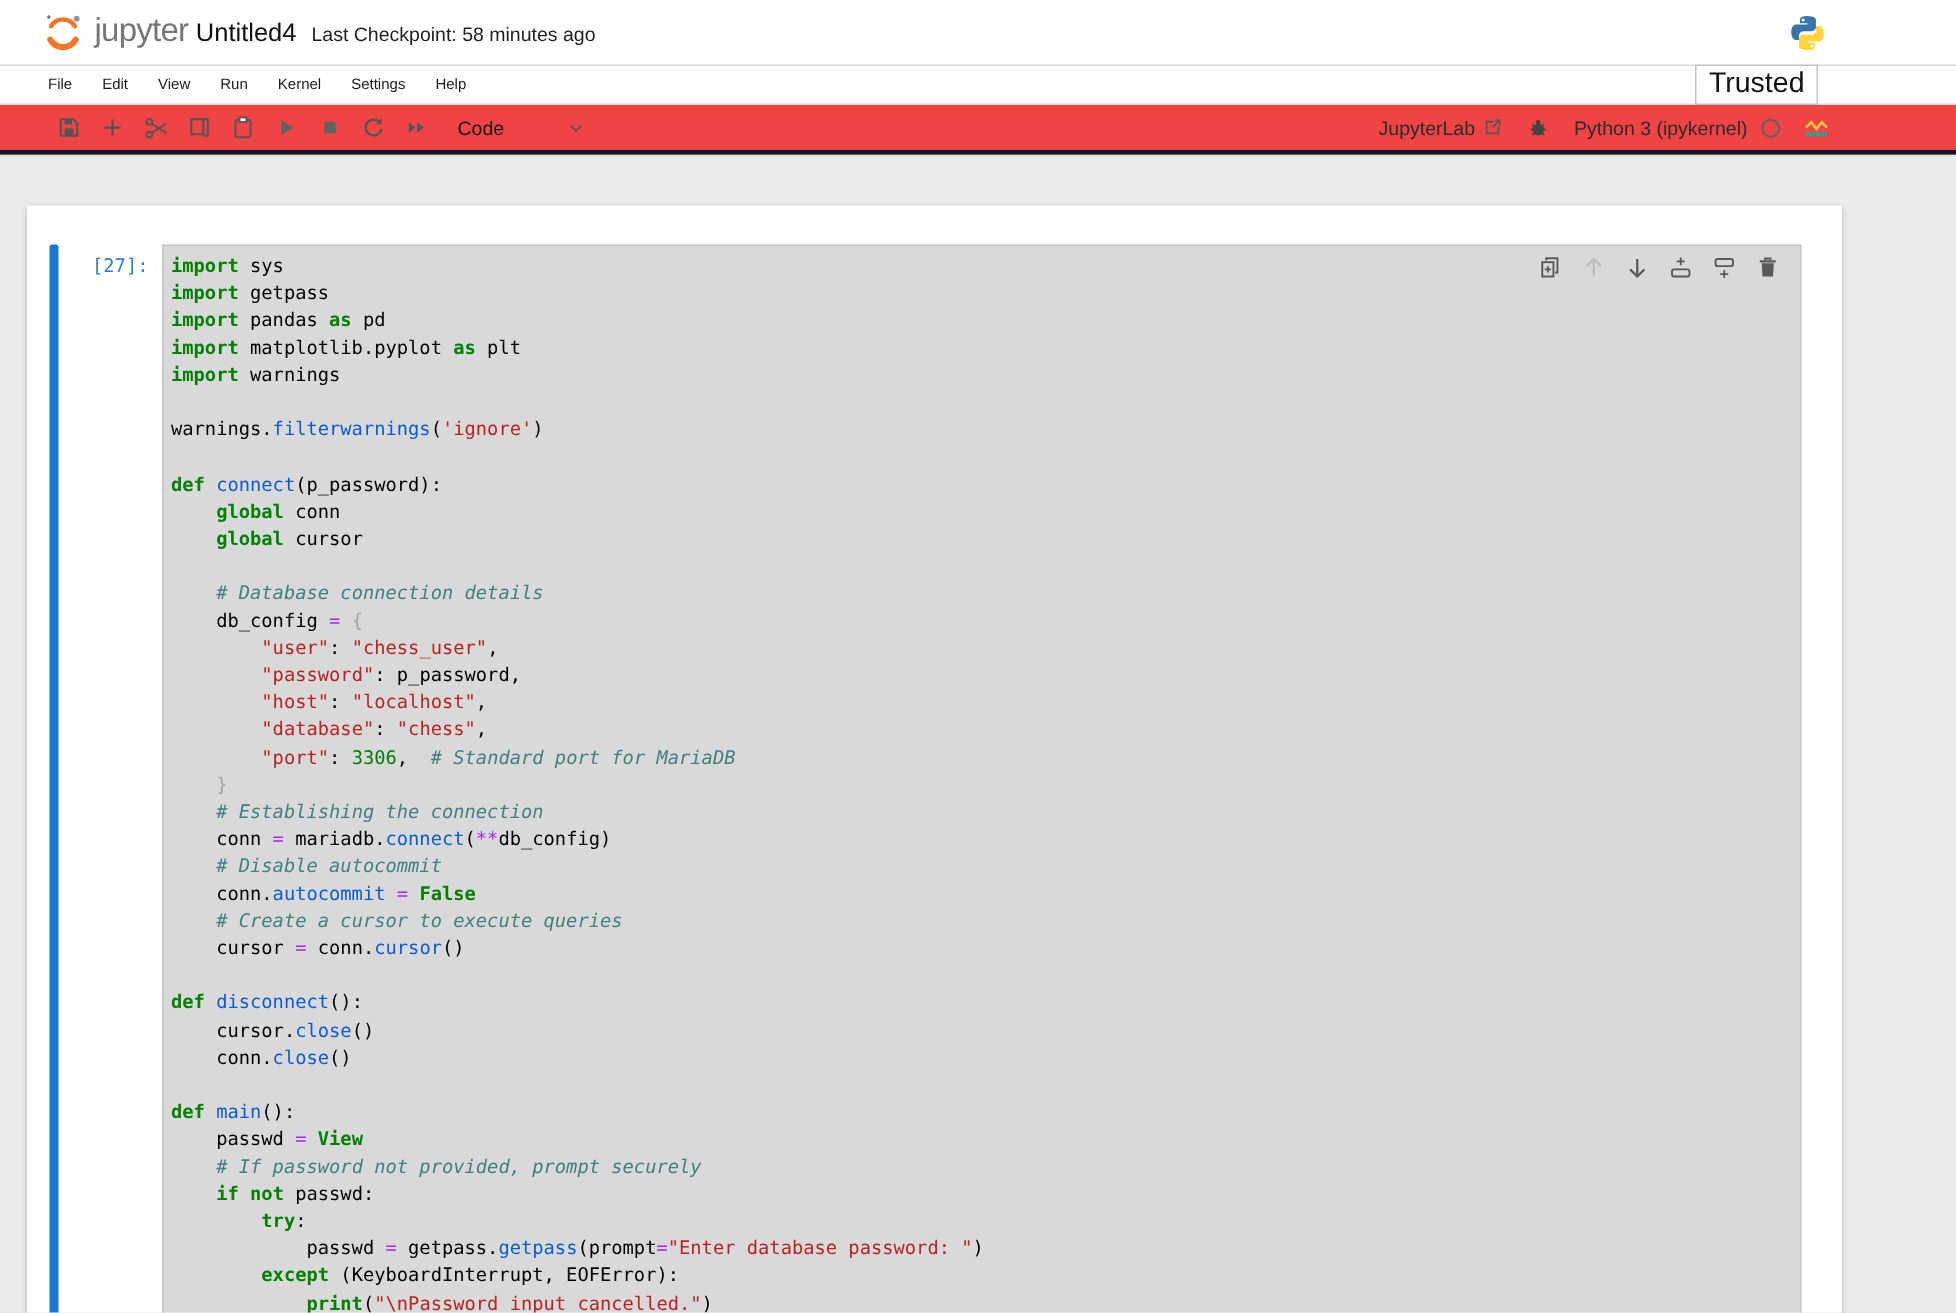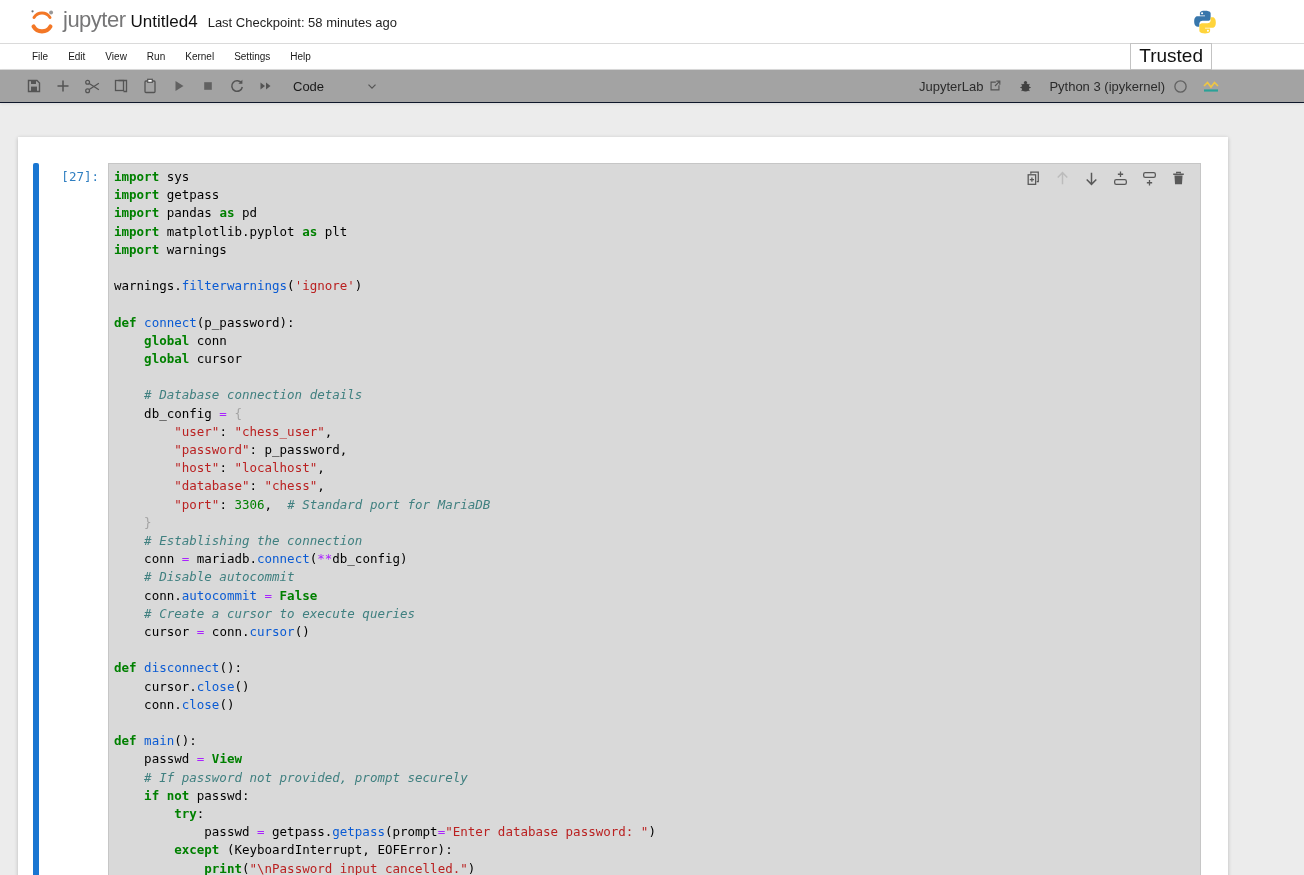--- a/index.html
+++ b/index.html
@@ -17,23 +17,23 @@
   .py-logo { margin-right:86px; }
 
   
   .menubar { height:26px; background:#fff; border-bottom:1px solid #dadada;
              display:flex; align-items:center; padding-left:22px; }
   .menu-item { font-size:10px; color:#1a1a1a; padding:2px 10px; cursor:default; }
   .trusted-btn { font-size:19px; color:#111; background:#fff; border:1px solid #c3c3c3;
                  padding:1px 8px 2px; margin-right:92px; }
 
   
-  .toolbar { height:33px; background:#a3a3a3; border-bottom:1px solid #0f172a;
+  .toolbar { height:33px; background:#ef4444; border-bottom:3px solid #0f172a;
              box-shadow:0 1px 3px rgba(0,0,0,0.08); display:flex; align-items:center;
-             padding-left:20px; position:relative; z-index:2; }
+             padding-left:32px; position:relative; z-index:2; }
   .tb-btn { width:28px; height:26px; display:flex; align-items:center; justify-content:center;
             margin-right:1px; color:#545454; }
   .tb-btn svg { display:block; }
   .celltype { display:flex; align-items:center; justify-content:space-between;
               width:86px; margin-left:12px; font-size:13px; color:#1a1a1a; }
   .tb-right { display:flex; align-items:center; padding-right:84px; }
   .jlab-link { font-size:13px; color:#2b2b2b; display:flex; align-items:center; gap:5px; }
   .kernel-name { font-size:13px; color:#2b2b2b; margin:0 8px 0 16px; }
   .gap14 { width:14px; } .gap16 { width:16px; }
 

